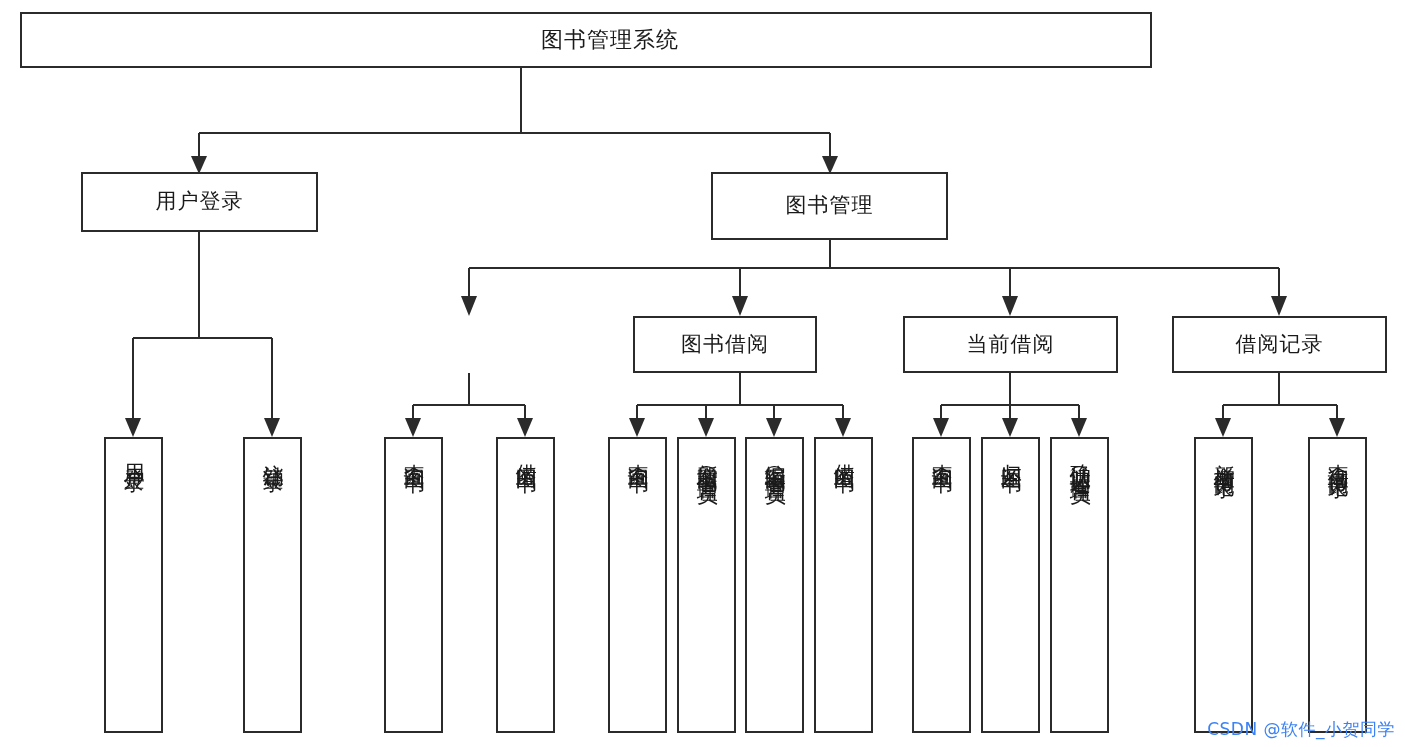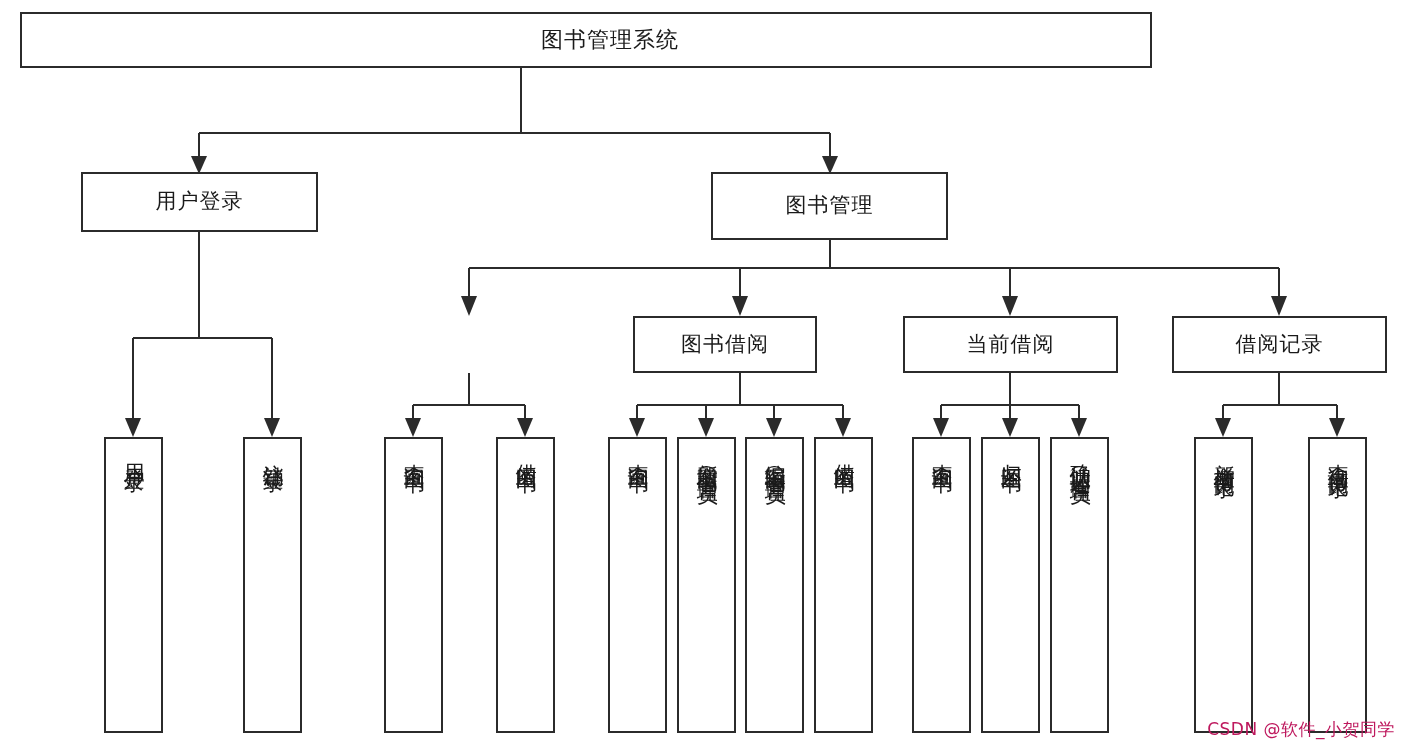--- a/index.html
+++ b/index.html
@@ -69,21 +69,21 @@
     letter-spacing: 3px;
     white-space: nowrap;
     text-align: left;
   }
   
   #watermark {
     position: absolute;
     right: 10px;
     bottom: 6px;
     font-size: 17px;
-    color: #be185d;
+    color: #3b82f6;
     letter-spacing: 0.5px;
     white-space: nowrap;
     user-select: none;
   }
 </style>
 </head>
 <body>
 
 <div id="canvas">
 

